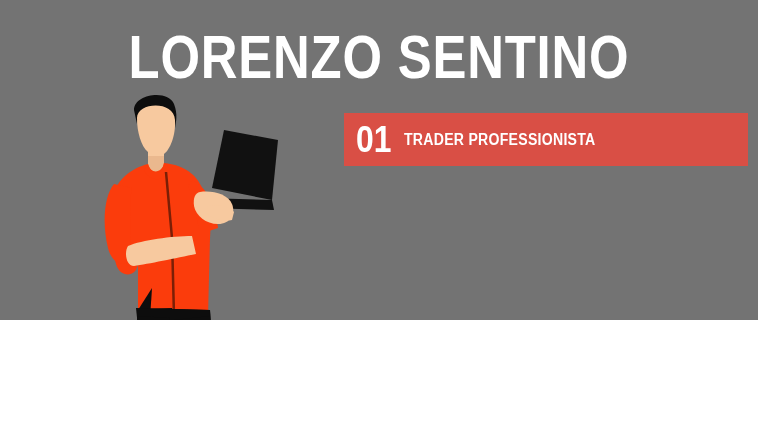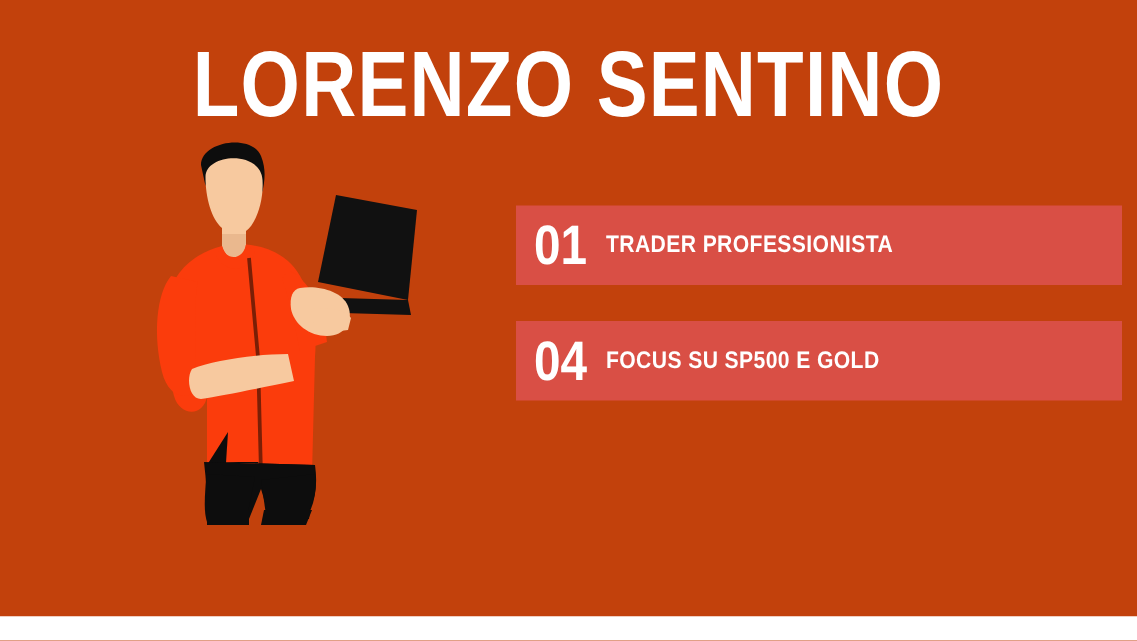--- a/index.html
+++ b/index.html
@@ -6,22 +6,22 @@
     margin: 0;
     padding: 0;
     background: #ffffff;
   }
   body {
     font-family: "Liberation Sans", sans-serif;
   }
   #slide {
     position: relative;
     width: 758px;
-    height: 411px;
-    background: #c2410c;
+    height: 320px;
+    background: #737373;
     overflow: hidden;
   }
   
   #title {
     position: absolute;
     left: 0;
     top: 26px;
     width: 758px;
     text-align: center;
     color: #ffffff;
@@ -41,21 +41,20 @@
     top: 113px;
     width: 404px;
   }
   .bar {
     position: relative;
     height: 53px;
     margin-bottom: 9px;
     background: #d94f45;
     display: flex;
     align-items: center;
-    margin-top: 24px;
   }
   .bar-num {
     color: #ffffff;
     font-family: "Liberation Sans Narrow", "Liberation Sans", sans-serif;
     font-weight: bold;
     font-size: 37px;
     line-height: 37px;
     margin-left: 12px;
     width: 46px;
     transform: scaleX(0.86);
@@ -136,19 +135,15 @@
 
   <div id="bars">
 
     <div class="bar">
       <span class="bar-num">01</span>
       <span class="bar-label">TRADER PROFESSIONISTA</span>
     </div>
 
 
 
-    <div class="bar">
-      <span class="bar-num">04</span>
-      <span class="bar-label">FOCUS SU SP500 E GOLD</span>
-    </div>
 
   </div>
 </div>
 
 </body></html>

